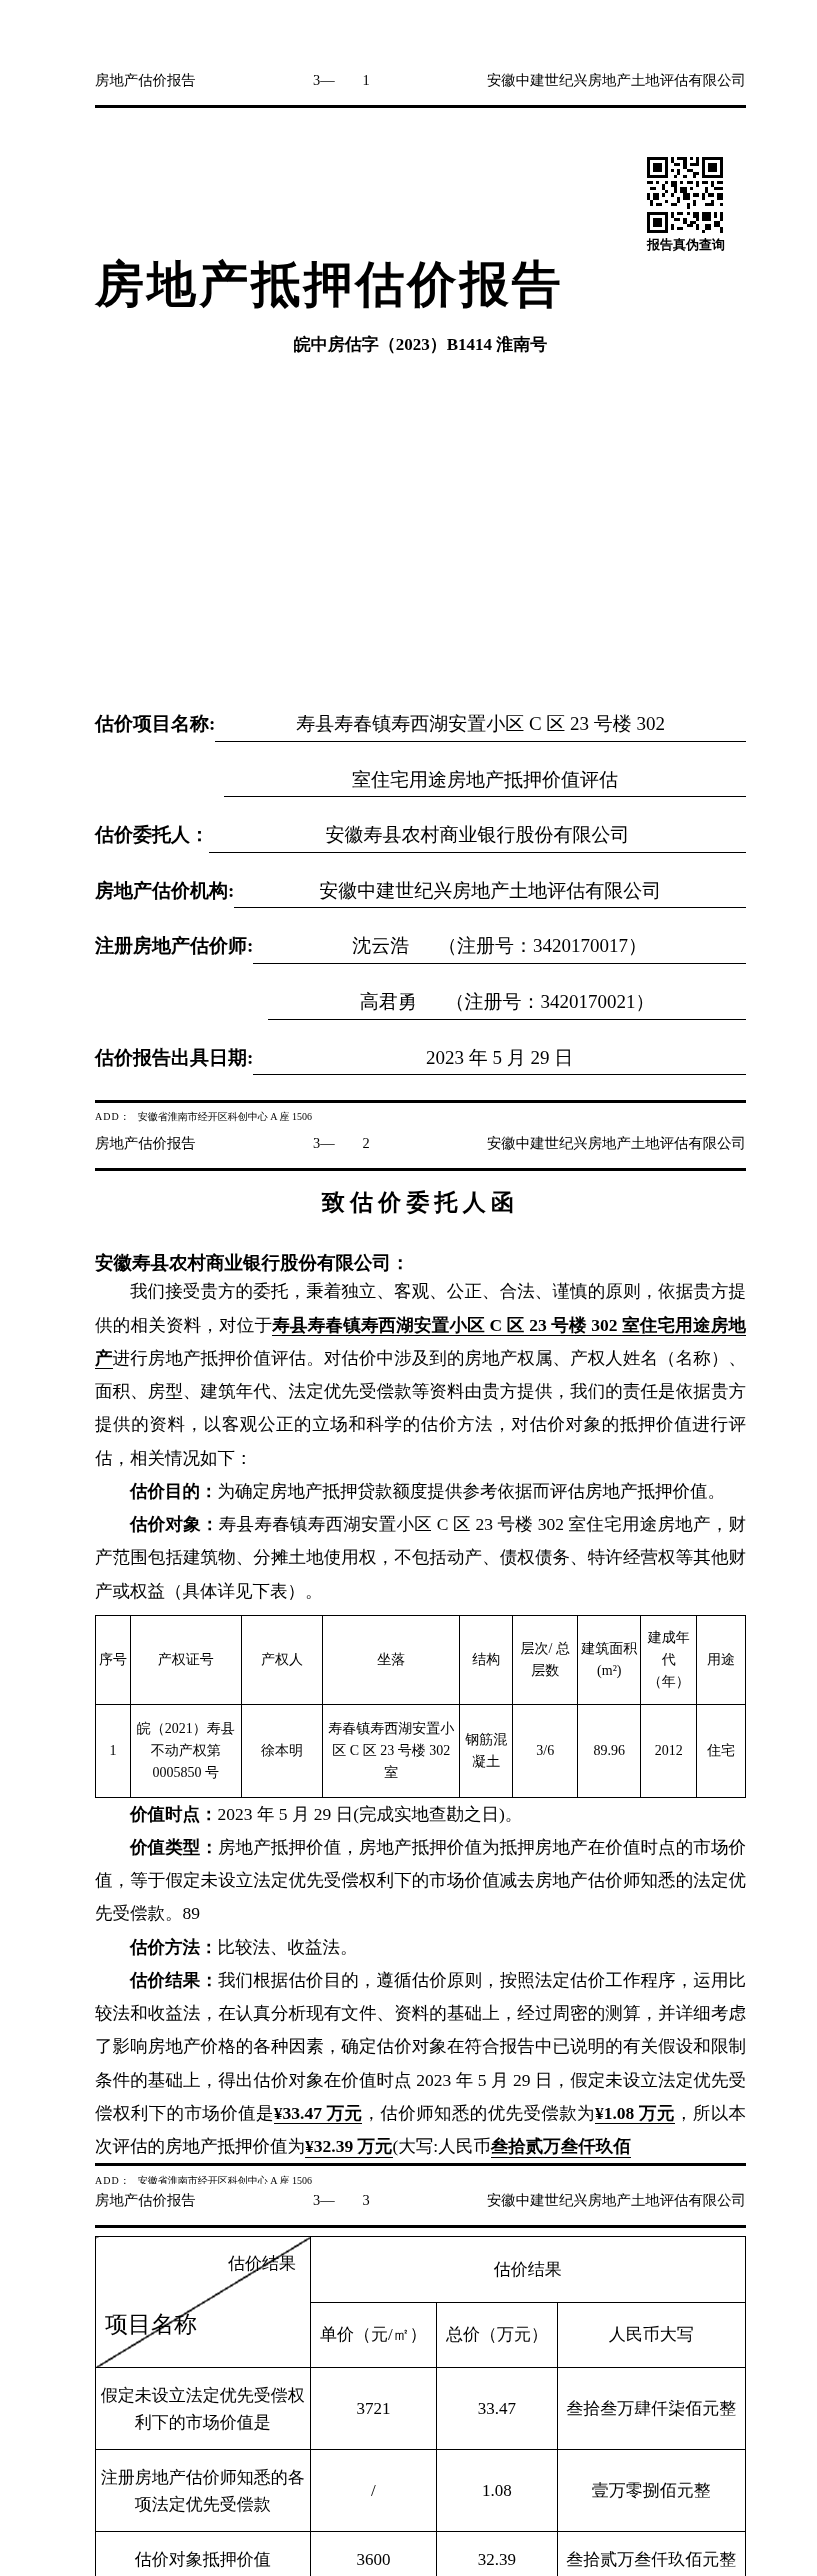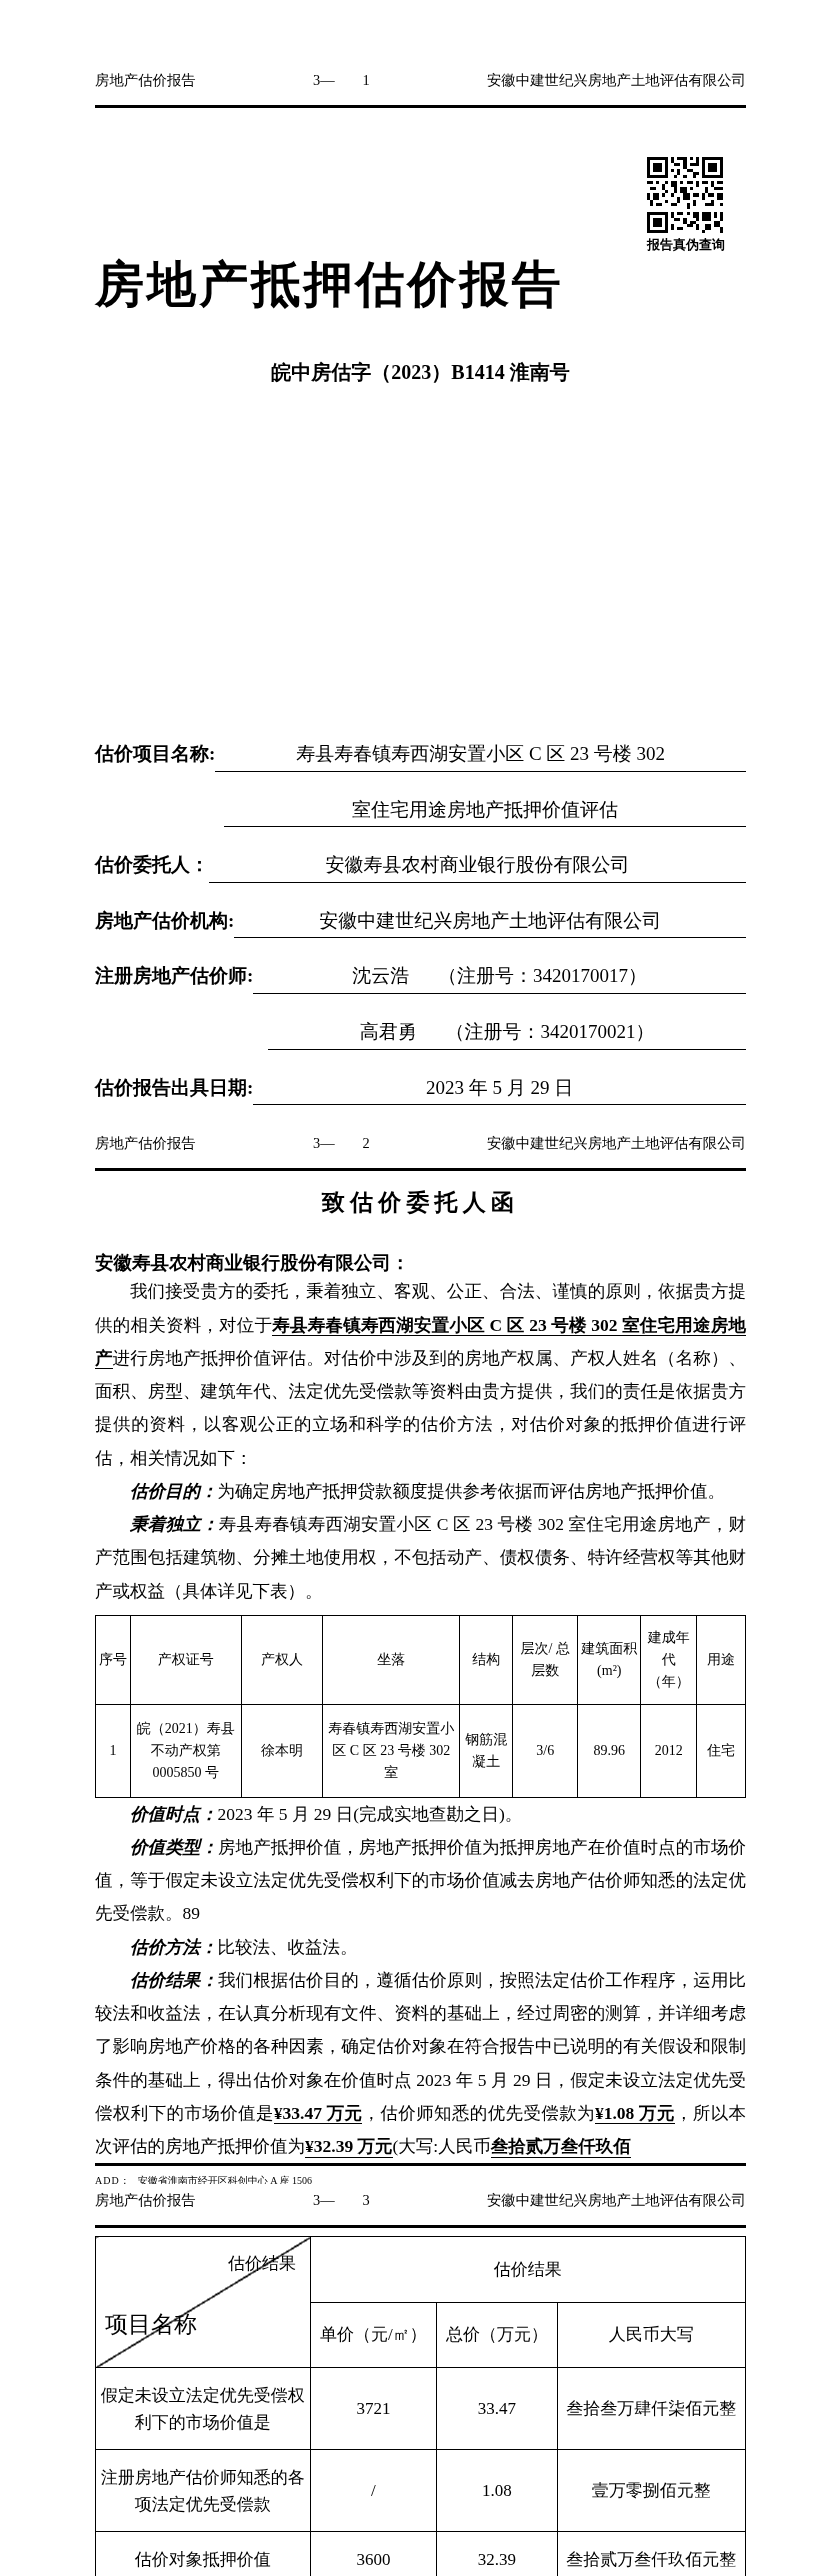--- a/index.html
+++ b/index.html
@@ -40,42 +40,42 @@
 
   
   .qr-wrap { position:absolute; top:157px; right:94px; width:77px; text-align:center;font-weight:bold; }
   .qr-wrap svg { display:block; width:76px; height:76px; }
   .qr-caption { font-size:13px; margin-top:3.1px; white-space:nowrap; }
 
   .cover-title {
     margin-top:152px; 
     font-size:49px; font-weight:bold; letter-spacing:3.1px; line-height:1;
   }
-  .cover-no { margin-top:50px; text-align:center; font-size:20px; font-weight:bold; }
+  .cover-no { margin-top:24px; text-align:center; font-size:17px; font-weight:bold; }
 
   .cover-fields { margin-top:355px; font-size:19px; }
   .field { display:flex; align-items:baseline; margin-bottom:25px; }
   .field .flbl { font-weight:bold; white-space:nowrap; }
   .field .fval {
     flex:1; text-align:center; border-bottom:1.5px solid #000;
     padding-bottom:3.6px; white-space:nowrap;
   }
   .field-line2 {
     margin:0 0 25px 129px; text-align:center;
     border-bottom:1.5px solid #000; padding-bottom:3.6px; font-size:19px;
   }
   .field-indent2 { margin-left:173px; }
   .reg-gap { margin-left:24px; }
 
   
   .letter-heading { margin-top:16.5px; text-align:center; font-size:23px; font-weight:bold; letter-spacing:5.2px; flex:0 0 auto;}
   .addressee { margin-top:32px; font-size:18.5px; font-weight:bold; }
   .para { margin:0; font-size:17.5px; line-height:1.9; text-align:justify; text-indent:2em; }
   .para.noindent { text-indent:0; }
-  .plabel { font-weight:bold;font-style:italic; }
+  .plabel { font-weight:bold; }
   .bu { font-weight:bold; border-bottom:1.5px solid #000; padding-bottom:0.5px; }
   .u  { border-bottom:1.5px solid #000; padding-bottom:0.5px; }
 
   
   table { border-collapse:collapse; width:100%; table-layout:fixed; }
   .tbl { margin-top:7.2px; border:1.5px solid #000; }
   .tbl th, .tbl td {
     border:1.3px solid #000; font-weight:normal;
     text-align:center; vertical-align:middle; padding:5.2px 3.1px;
   }
@@ -179,21 +179,21 @@
     <span>安徽中建世纪兴房地产土地评估有限公司</span>
   </div>
 
   <div class="letter-heading">致估价委托人函</div>
   <div class="addressee">安徽寿县农村商业银行股份有限公司：</div>
 
   <p class="para"><span>我们接受贵方的委托，秉着独立、客观、公正、合法、谨慎的原则，依据贵方提供的相关资料，对位于</span><span class="bu">寿县寿春镇寿西湖安置小区 C 区 23 号楼 302 室住宅用途房地产</span><span>进行房地产抵押价值评估。对估价中涉及到的房地产权属、产权人姓名（名称）、面积、房型、建筑年代、法定优先受偿款等资料由贵方提供，我们的责任是依据贵方提供的资料，以客观公正的立场和科学的估价方法，对估价对象的抵押价值进行评估，相关情况如下：</span></p>
 
   <p class="para"><span class="plabel">估价目的：</span><span>为确定房地产抵押贷款额度提供参考依据而评估房地产抵押价值。</span></p>
 
-  <p class="para"><span class="plabel">秉着独立：</span><span>寿县寿春镇寿西湖安置小区 C 区 23 号楼 302 室住宅用途房地产，财产范围包括建筑物、分摊土地使用权，不包括动产、债权债务、特许经营权等其他财产或权益（具体详见下表）。</span></p>
+  <p class="para"><span class="plabel">估价对象：</span><span>寿县寿春镇寿西湖安置小区 C 区 23 号楼 302 室住宅用途房地产，财产范围包括建筑物、分摊土地使用权，不包括动产、债权债务、特许经营权等其他财产或权益（具体详见下表）。</span></p>
 
   <table class="tbl prop-tbl">
     <colgroup>
       <col style="width:5.4%">
         <col style="width:17%">
         <col style="width:12.6%">
       <col style="width:21%">
         <col style="width:8.2%">
         <col style="width:10%">
       <col style="width:9.7%">

